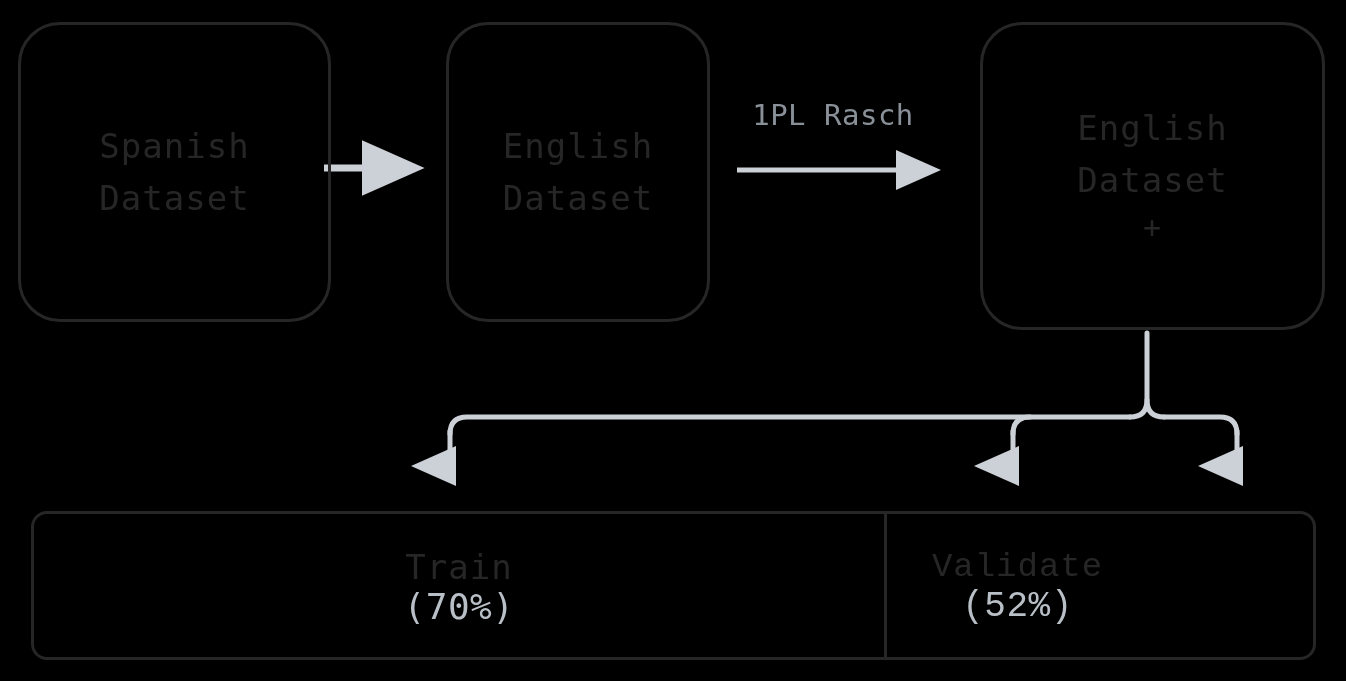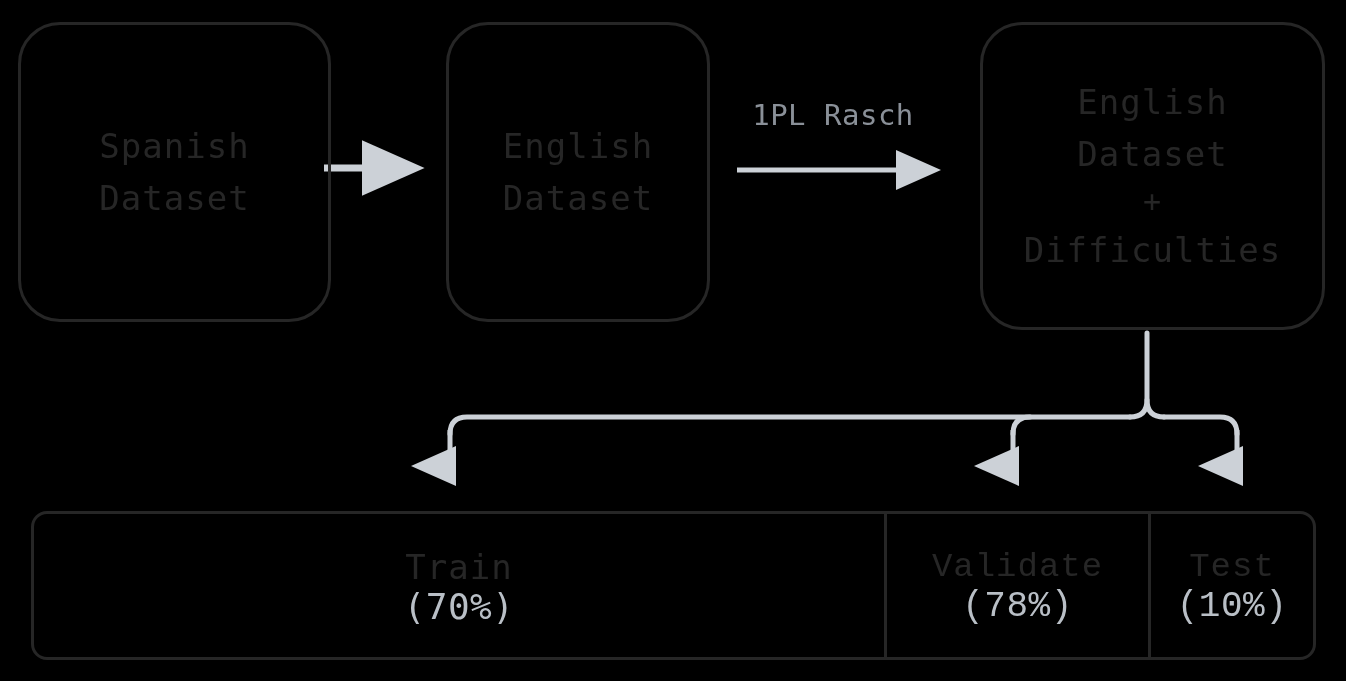--- a/index.html
+++ b/index.html
@@ -142,31 +142,26 @@
     <div class="node-line">English</div>
     <div class="node-line">Dataset</div>
   </div>
 
   <div class="edge-label" style="left:718px; top:98px; width:230px;">1PL Rasch</div>
 
   <div class="node-box" style="left:980px; top:22px; width:345px; height:308px;">
     <div class="node-line">English</div>
     <div class="node-line">Dataset</div>
     <div class="node-line plus">+</div>
-    <div class="node-line">Difficulties</div>
   </div>
 
   <div id="split-bar">
     <div class="split-seg" style="flex: 0 0 850px;">
       <div class="seg-name">Train</div>
       <div class="seg-pct">(70%)</div>
     </div>
     <div class="split-seg" style="flex: 0 0 264px;">
       <div class="seg-name">Validate</div>
-      <div class="seg-pct">(78%)</div>
-    </div>
-    <div class="split-seg" style="flex: 1 1 auto;">
-      <div class="seg-name">Test</div>
-      <div class="seg-pct">(10%)</div>
+      <div class="seg-pct">(52%)</div>
     </div>
   </div>
 
 </div>
 
 </body></html>

